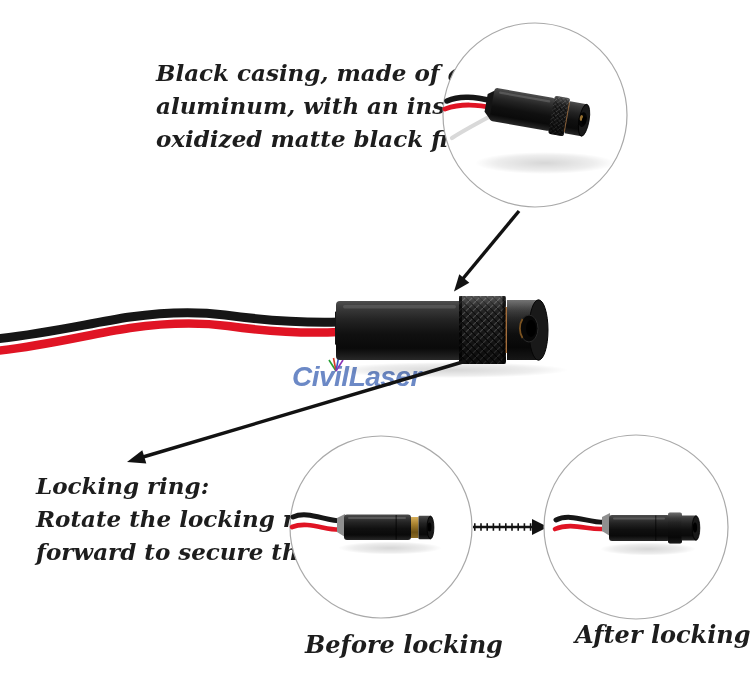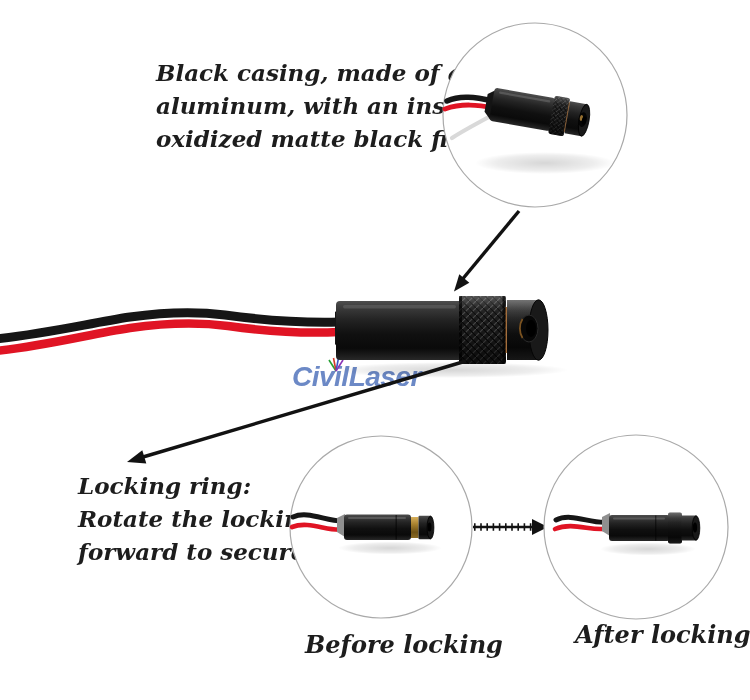--- a/index.html
+++ b/index.html
@@ -2,21 +2,21 @@
 <html><head>
 <meta charset="utf-8">
 <style>
   html,body{margin:0;padding:0;background:#ffffff;}
   .stage{position:relative;width:750px;height:700px;background:#ffffff;overflow:hidden;
          font-family:"DejaVu Serif", serif;color:#1d1d1d;}
   .note{position:absolute;font-style:italic;font-weight:700;font-size:23px;line-height:33px;
         color:#1d1d1d;white-space:nowrap;}
   .note div{white-space:nowrap;}
   #casing-note{left:156px;top:56px;}
-  #locking-note{left:36px;top:469px;margin-left:42px;}
+  #locking-note{left:36px;top:469px;}
   .caption{position:absolute;font-style:italic;font-weight:700;font-size:24px;color:#1d1d1d;
            text-align:center;white-space:nowrap;}
   #before-caption{left:305px;top:630px;width:156px;}
   #after-caption{left:575px;top:620px;width:150px;}
   #watermark{position:absolute;left:292px;top:361px;font-family:"Liberation Sans", sans-serif;
              font-weight:700;font-style:italic;font-size:28px;letter-spacing:-0.5px;
              color:#6c89c6;white-space:nowrap;}
   #watermark .fan{position:absolute;left:36px;top:-4px;}
   #gfx{position:absolute;left:0;top:0;pointer-events:none;}
 </style>

